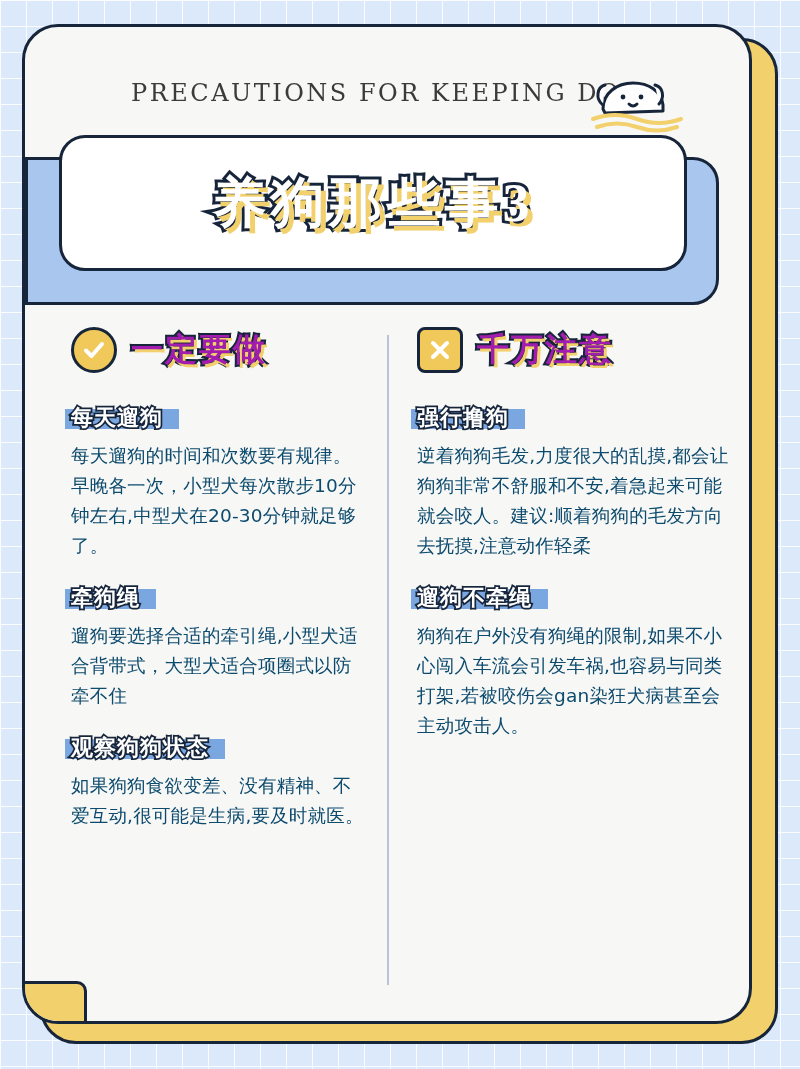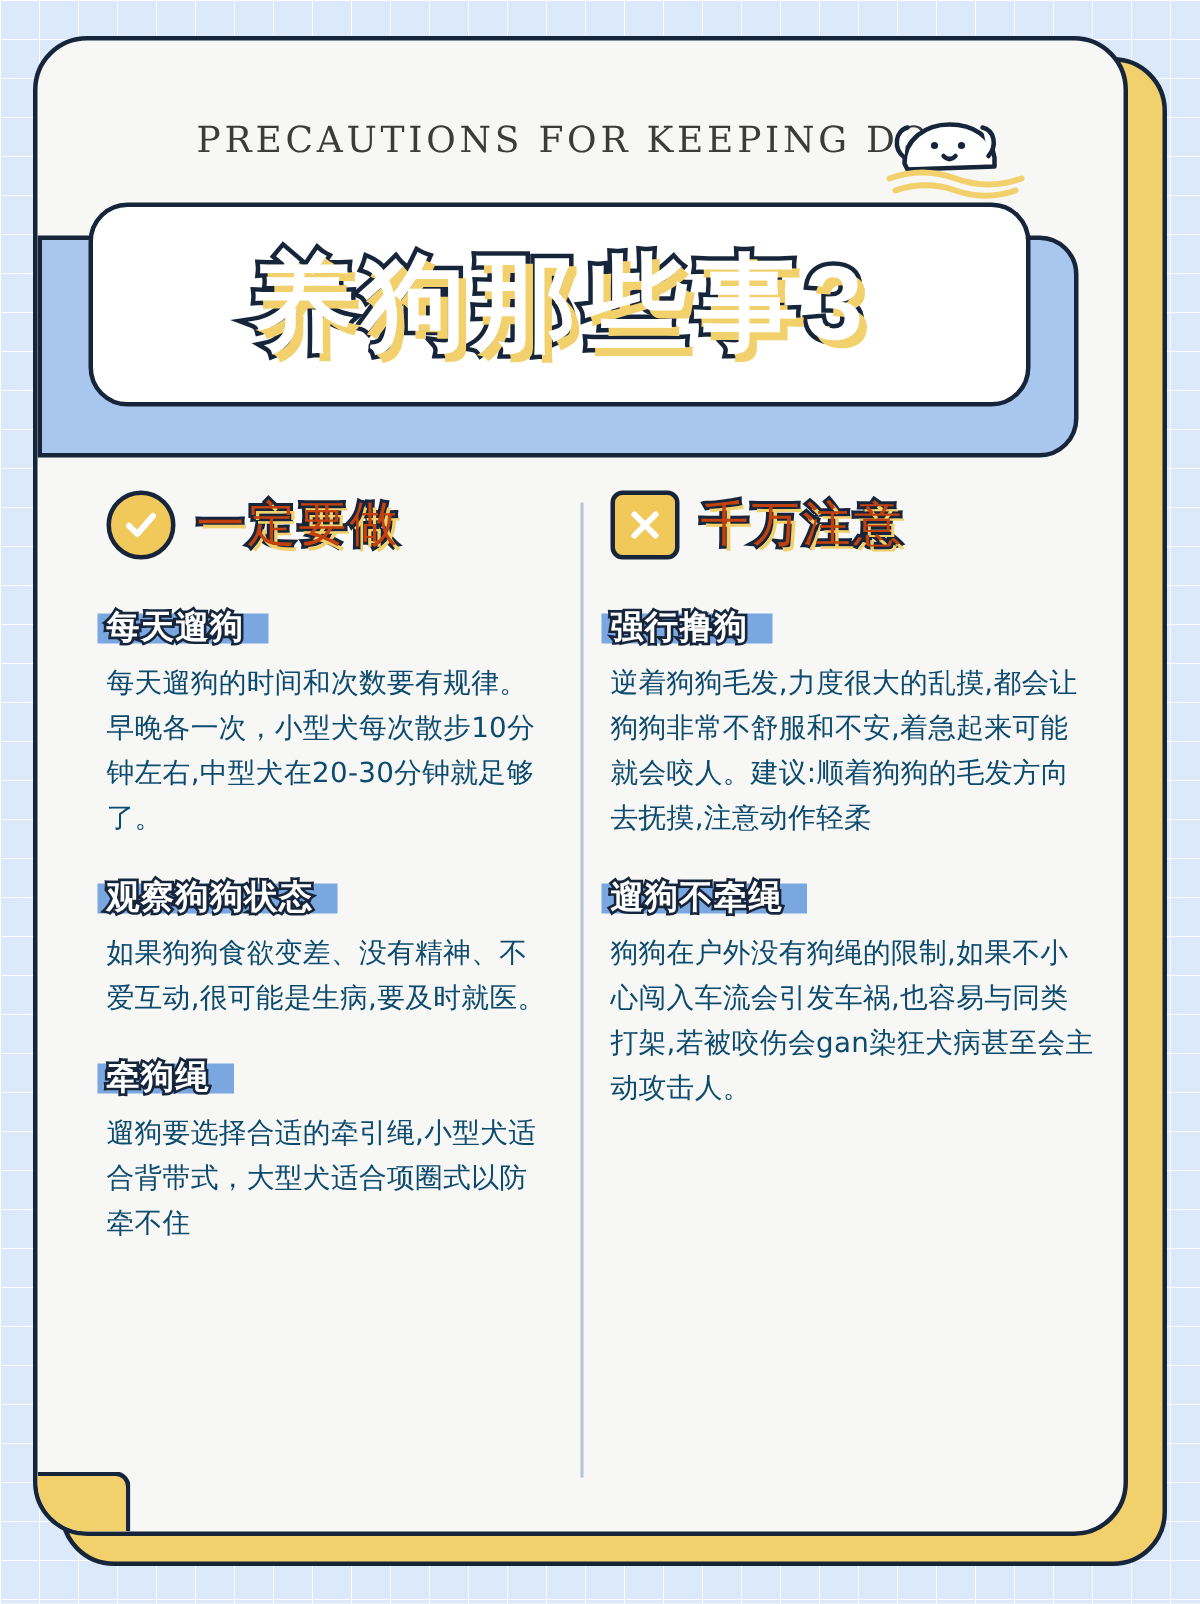--- a/index.html
+++ b/index.html
@@ -95,23 +95,23 @@
     width: 628px;
     height: 136px;
     background: #ffffff;
     border: 3px solid #17253b;
     border-radius: 26px;
     display: flex;
     align-items: center;
     justify-content: center;
   }
   .title-text {
-    font-family: Liberation Sans, sans-serif;
+    font-family: Liberation Serif, serif;
     font-weight: bold;
-    font-size: 70px;
+    font-size: 54px;
     letter-spacing: 4px;
     color: #fff;
     -webkit-text-stroke: 6px #17253b;
     paint-order: stroke fill;
     text-shadow:
       5px 5px 0 #f2d06b,
       -1px -1px 0 #17253b,
       1px -1px 0 #17253b,
       -1px 1px 0 #17253b,
       1px 1px 0 #17253b;
@@ -124,21 +124,21 @@
     width: 100%;
     height: 690px;
     display: flex;
   }
   .col {
     width: 50%;
     padding: 0 26px;
     position: relative;
   }
   .col.left { padding-left: 46px; padding-right: 22px; }
-  .col.right { padding-left: 20px; padding-right: 20px; }
+  .col.right { padding-left: 30px; padding-right: 20px; }
   .divider {
     position: absolute;
     left: 50%;
     top: 308px;
     width: 2px;
     height: 650px;
     background: #b8c3d4;
   }
   .col-head {
     display: flex;
@@ -156,24 +156,24 @@
     align-items: center;
     justify-content: center;
     flex: none;
   }
   .badge.square {
     border-radius: 8px;
   }
   .badge svg { display: block; }
   .col-head-text {
     font-family: "DejaVu Sans", sans-serif;
-    font-weight: normal;
+    font-weight: bold;
     font-size: 32px;
     letter-spacing: 2px;
-    color: #c2410c;
+    color: #a21caf;
     -webkit-text-stroke: 4px #17253b;
     paint-order: stroke fill;
     text-shadow: 3px 3px 0 #f2d06b;
   }
   .section { margin-bottom: 22px; }
   .sec-title-wrap {
     position: relative;
     display: inline-block;
     margin-bottom: 8px;
   }
@@ -266,31 +266,31 @@
           <div class="sec-title-wrap">
             <span class="sec-title-bar"></span>
             <span class="sec-title">每天遛狗</span>
           </div>
           <div class="sec-body">每天遛狗的时间和次数要有规律。早晚各一次，小型犬每次散步10分钟左右,中型犬在20-30分钟就足够了。</div>
         </div>
 
         <div class="section">
           <div class="sec-title-wrap">
             <span class="sec-title-bar"></span>
+            <span class="sec-title">牵狗绳</span>
+          </div>
+          <div class="sec-body">遛狗要选择合适的牵引绳,小型犬适合背带式，大型犬适合项圈式以防牵不住</div>
+        </div>
+
+        <div class="section">
+          <div class="sec-title-wrap">
+            <span class="sec-title-bar"></span>
             <span class="sec-title">观察狗狗状态</span>
           </div>
           <div class="sec-body">如果狗狗食欲变差、没有精神、不爱互动,很可能是生病,要及时就医。</div>
-        </div>
-
-        <div class="section">
-          <div class="sec-title-wrap">
-            <span class="sec-title-bar"></span>
-            <span class="sec-title">牵狗绳</span>
-          </div>
-          <div class="sec-body">遛狗要选择合适的牵引绳,小型犬适合背带式，大型犬适合项圈式以防牵不住</div>
         </div>
       </div>
 
       <div class="col right">
         <div class="col-head">
           <span class="badge square">
             <svg width="24" height="24" viewBox="0 0 24 24">
               <path d="M5 5 L19 19 M19 5 L5 19" fill="none" stroke="#ffffff" stroke-width="4" stroke-linecap="round"></path>
             </svg>
           </span>

